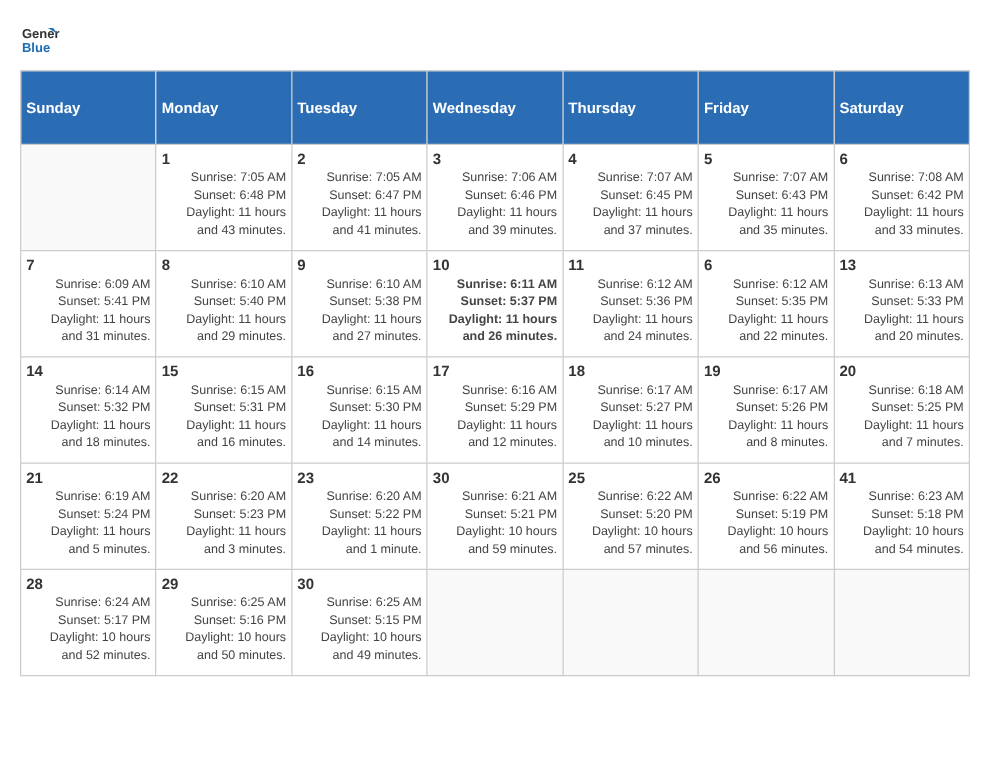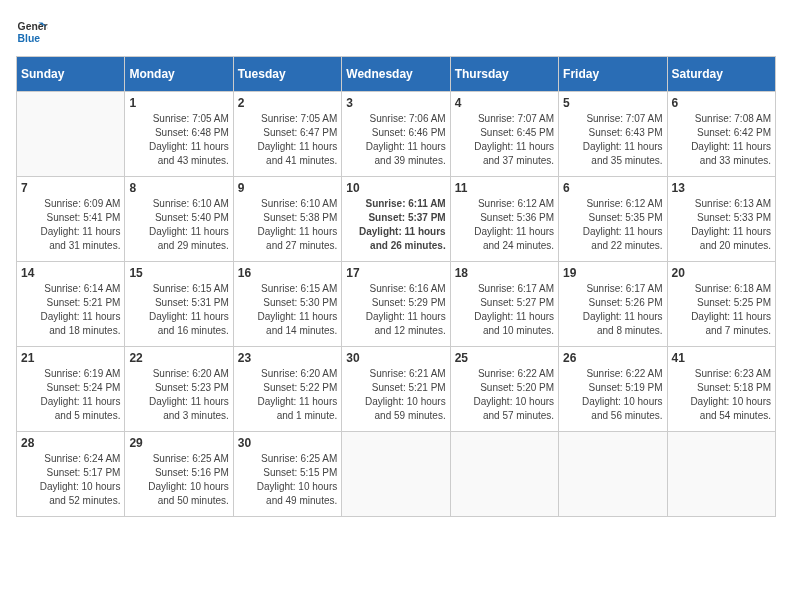--- a/index.html
+++ b/index.html
@@ -38,21 +38,21 @@
       color: #444;
     }
     .calendar {
       width: 100%;
       border-collapse: collapse;
       font-size: 11px;
     }
     .calendar th {
       background-color: #2a6db5;
       color: #fff;
-      padding: 10px 4px;
+      padding: 22px 4px;
       text-align: left;
       font-size: 12px;
       font-weight: bold;
       border: 1px solid #ccc;
     }
     .calendar td {
       border: 1px solid #ccc;
       vertical-align: top;
       padding: 4px;
       width: 108px;
@@ -205,21 +205,21 @@
           <div class="day-info" style="white-space: pre-line;">Sunrise: 6:13 AM
 Sunset: 5:33 PM
 Daylight: 11 hours
 and 20 minutes.</div>
         </td>
       </tr>
       <tr class="week-row">
         <td>
           <span class="day-number">14</span>
           <div class="day-info" style="white-space: pre-line;">Sunrise: 6:14 AM
-Sunset: 5:21 PM
+Sunset: 5:32 PM
 Daylight: 11 hours
 and 18 minutes.</div>
         </td>
         <td>
           <span class="day-number">15</span>
           <div class="day-info" style="white-space: pre-line;">Sunrise: 6:15 AM
 Sunset: 5:31 PM
 Daylight: 11 hours
 and 16 minutes.</div>
         </td>

